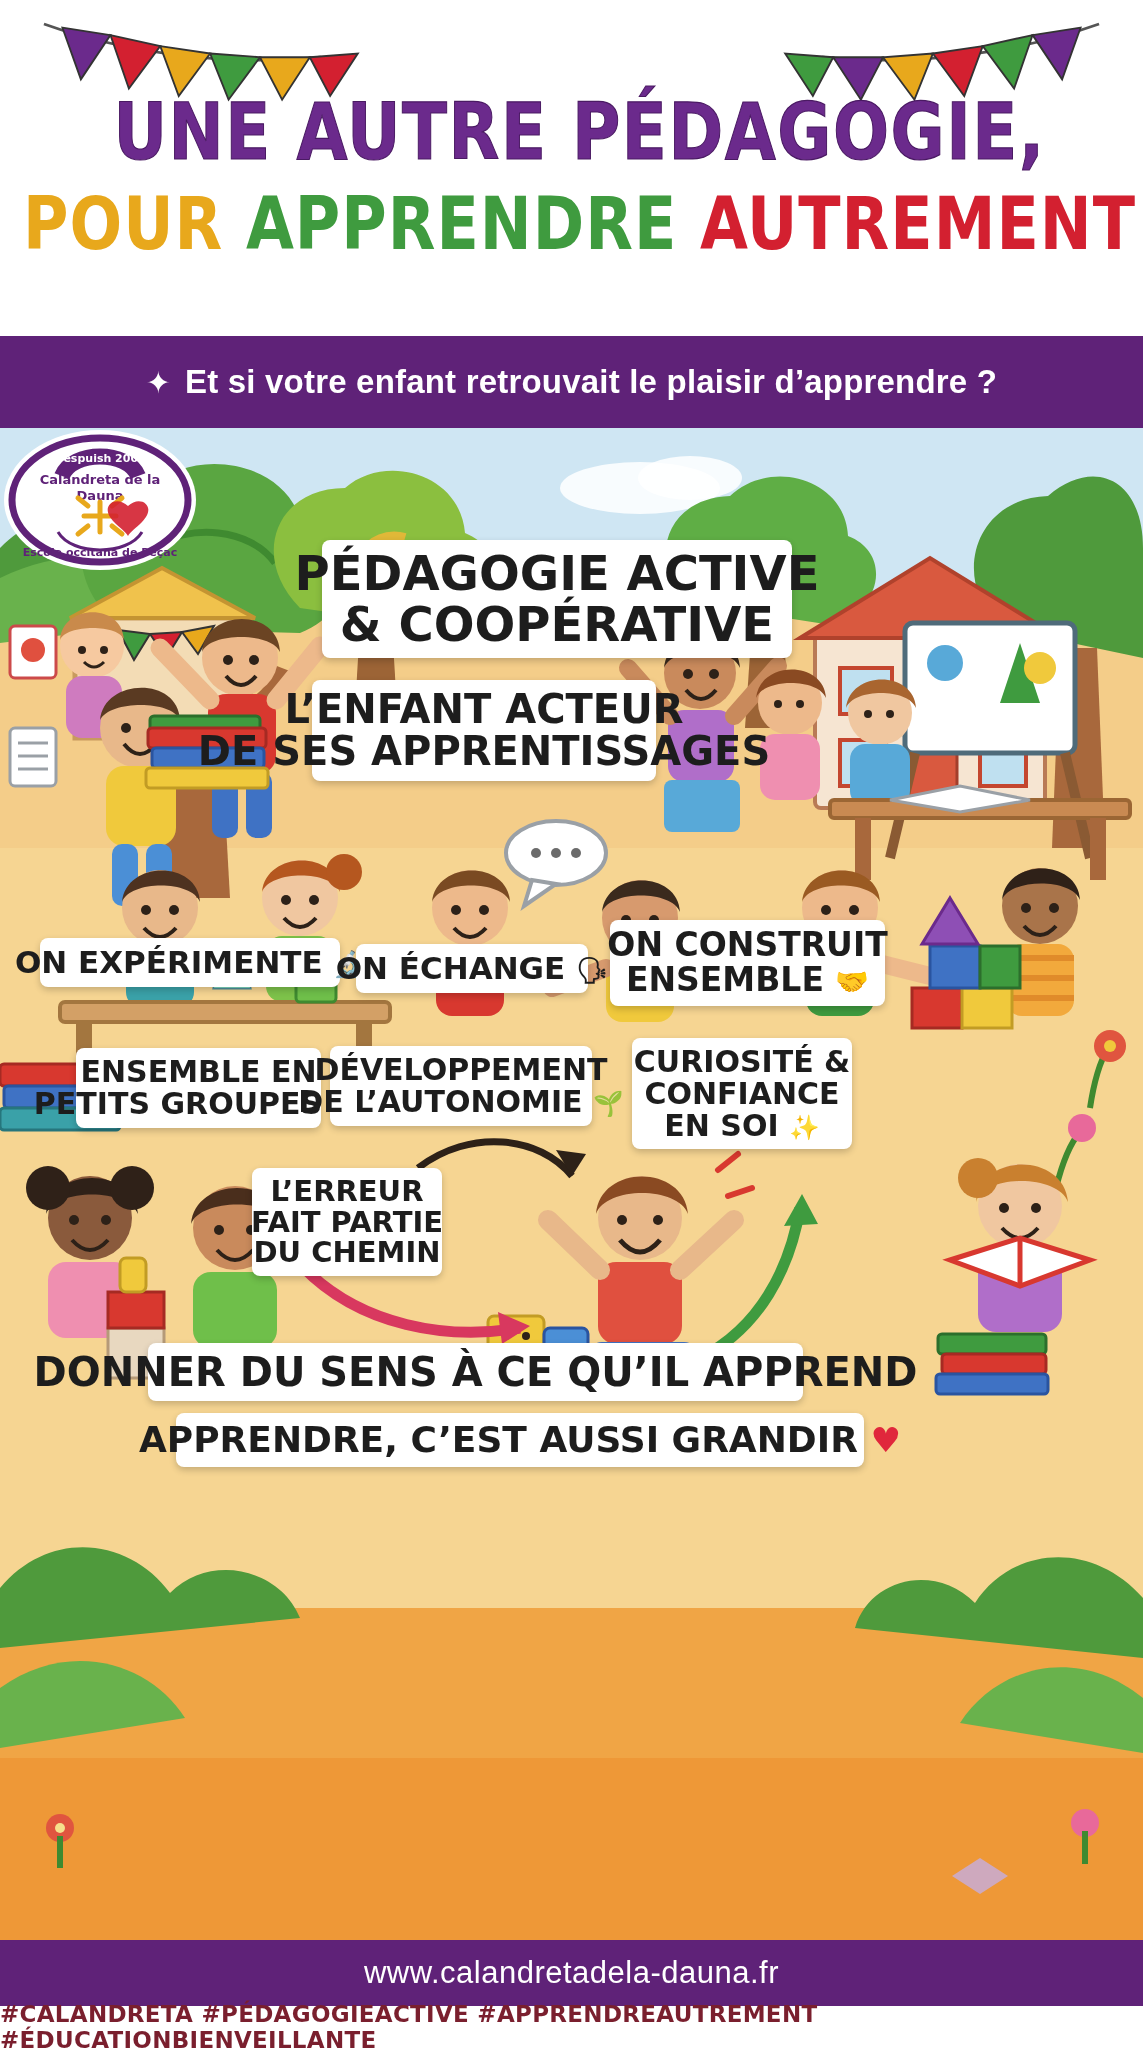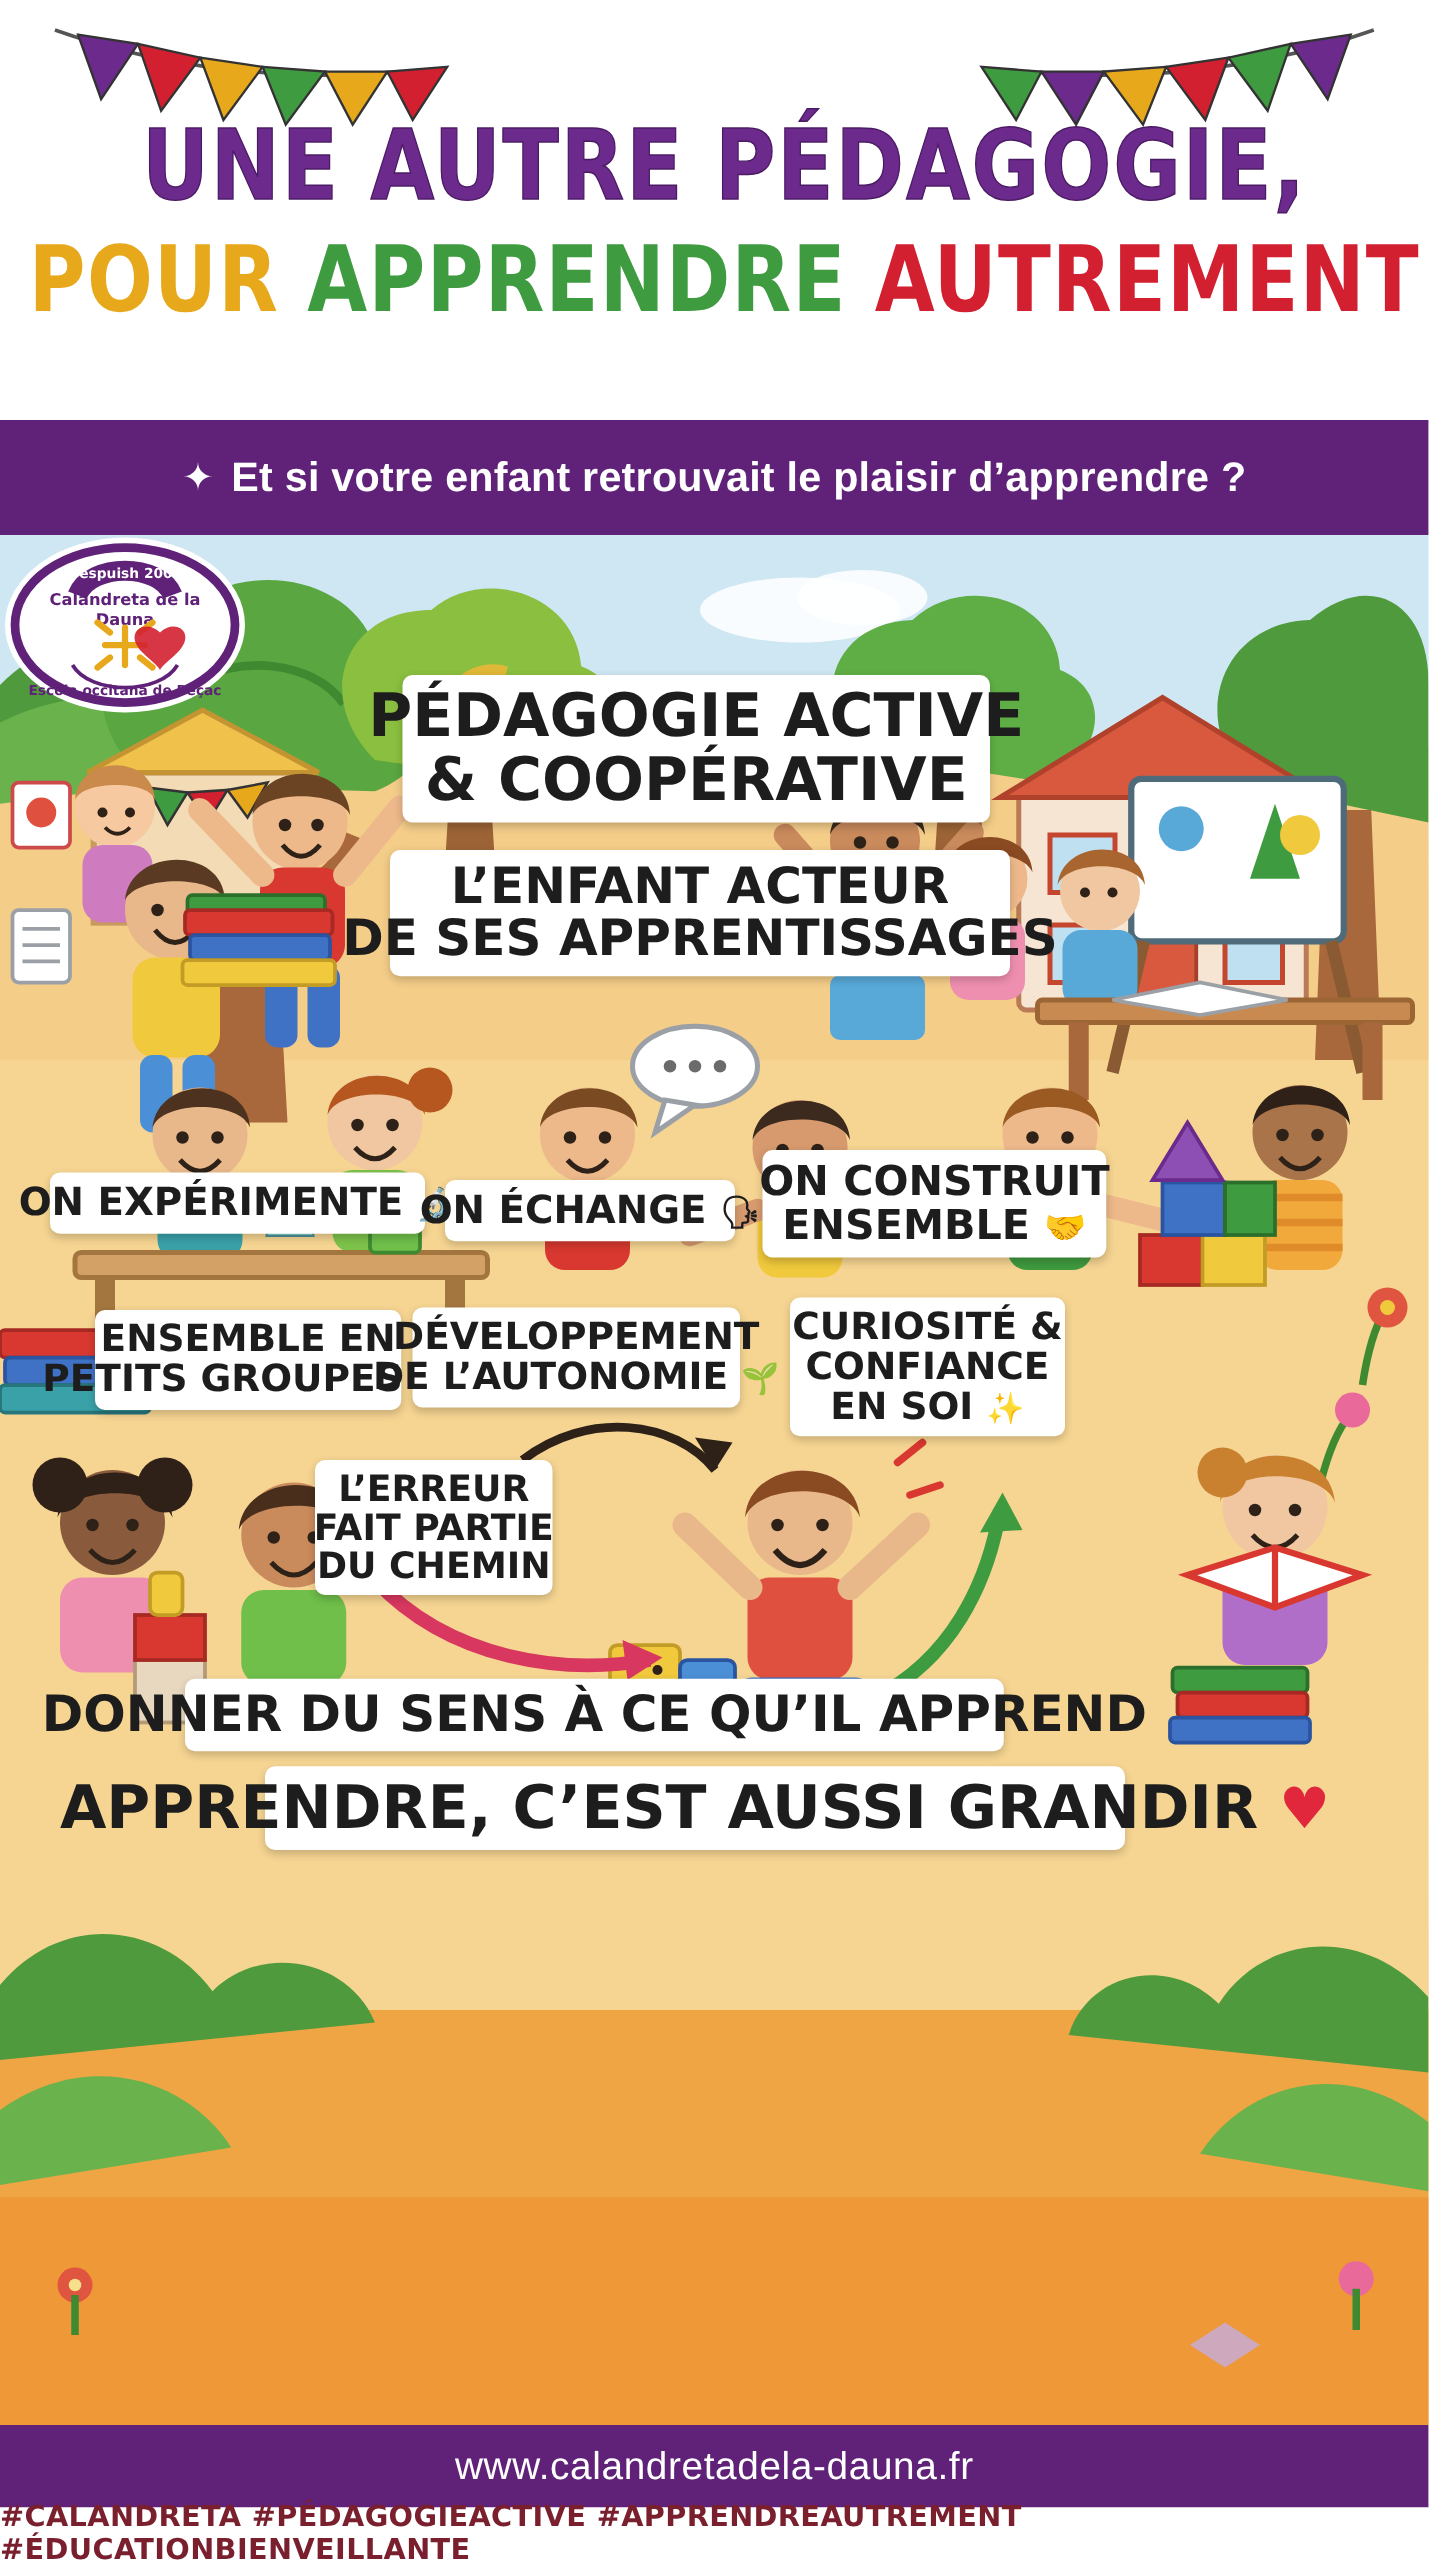--- a/index.html
+++ b/index.html
@@ -113,31 +113,31 @@
     flex-direction: column;
     align-items: center;
     justify-content: center;
     padding: 8px 18px;
     line-height: 1.06;
   }
   .pill .ln { display: block; white-space: nowrap; }
   .pill .ic { font-size: 0.82em; }
 
   .pill-main     { left: 322px; top: 112px;  width: 470px; font-size: 48px; }
-  .pill-acteur   { left: 312px; top: 252px;  width: 496px; font-size: 40px; }
+  .pill-acteur   { left: 312px; top: 252px;  width: 344px; font-size: 40px; }
   .pill-experim  { left: 40px;  top: 510px;  width: 300px; font-size: 31px; }
   .pill-echange  { left: 356px; top: 516px;  width: 232px; font-size: 31px; }
   .pill-construit{ left: 610px; top: 492px;  width: 275px; font-size: 33px; }
   .pill-travail  { left: 76px;  top: 620px;  width: 245px; font-size: 30px; }
   .pill-autonomie{ left: 330px; top: 618px;  width: 262px; font-size: 30px; }
   .pill-curio    { left: 632px; top: 610px;  width: 220px; font-size: 30px; }
   .pill-erreur   { left: 252px; top: 740px;  width: 190px; font-size: 29px; }
 
   .pill-donner   { left: 148px; top: 915px;  width: 655px; font-size: 40px; }
-  .pill-grandir  { left: 176px; top: 985px;  width: 688px; font-size: 48px; margin-left: 36px; }
+  .pill-grandir  { left: 176px; top: 985px;  width: 688px; font-size: 36px; }
   .pill-grandir .heart { color: #e0273c; font-size: 0.95em; }
 
   
   .footer-url {
     position: absolute;
     left: 0; top: 1940px;
     width: 1143px; height: 66px;
     background: #5f2278;
     display: flex; align-items: center; justify-content: center;
   }

